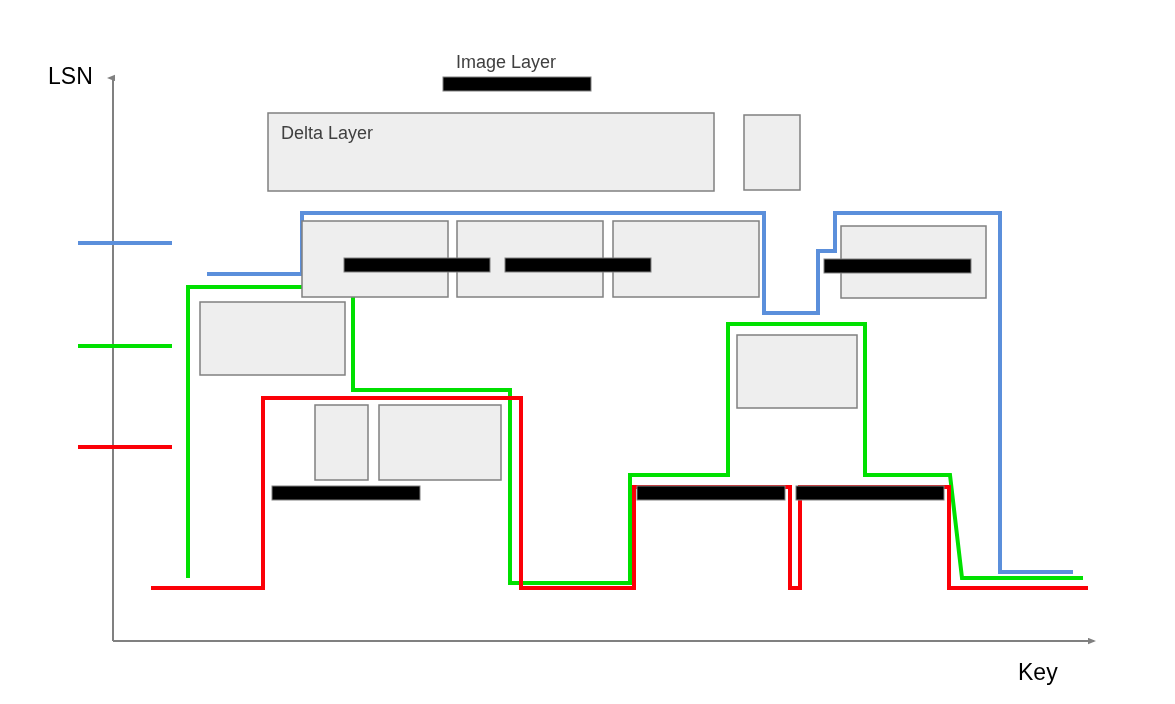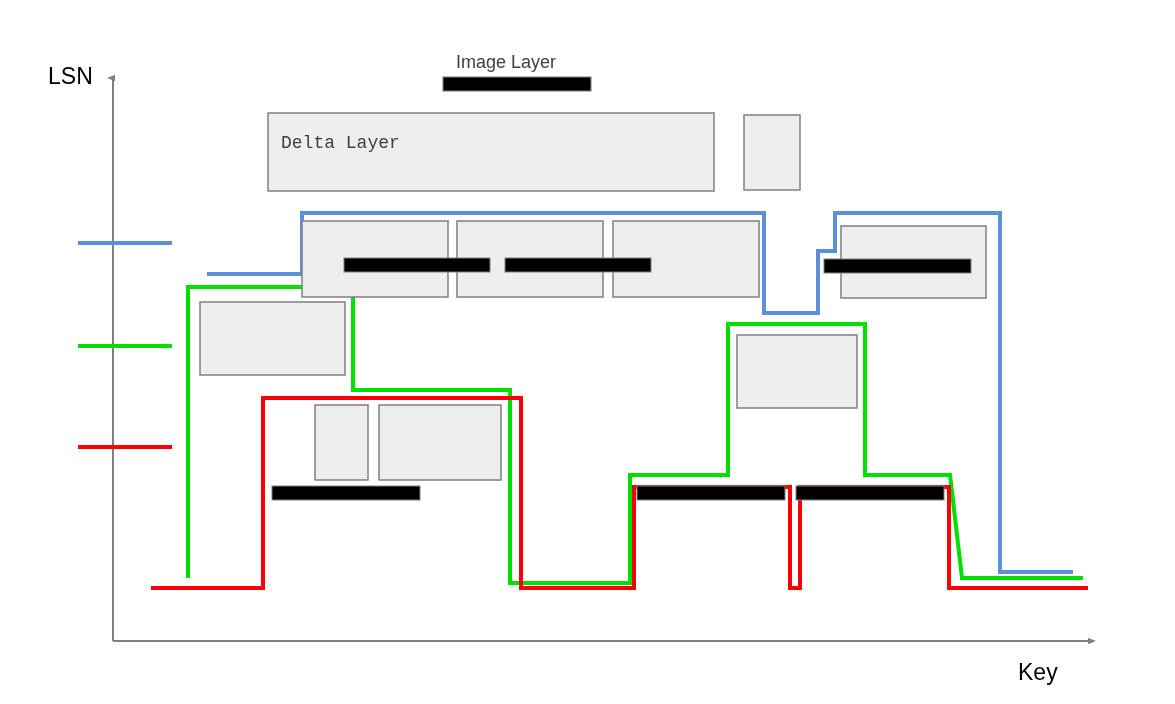--- a/index.html
+++ b/index.html
@@ -34,21 +34,21 @@
   #lsn-label { left: 48px; top: 63px; }
   #key-label { left: 1018px; top: 659px; }
   .layer-label {
     position: absolute;
     font-size: 18px;
     color: #404040;
     white-space: nowrap;
     font-family: "Liberation Sans", sans-serif;
   }
   #image-layer-label { left: 456px; top: 52px; }
-  #delta-layer-label { left: 281px; top: 133px; font-family: Liberation Mono, monospace; }
+  #delta-layer-label { left: 281px; top: 123px; }
 </style>
 </head>
 <body>
 
 <div id="canvas">
 
   <svg id="diagram-svg" viewBox="0 0 1175 704">
     <defs>
       <marker id="arrow-up" markerWidth="10" markerHeight="10" refX="3" refY="6" orient="auto" markerUnits="userSpaceOnUse">
         <path d="M3,0 L6.2,8 L-0.2,8 Z" fill="#808080"></path>

